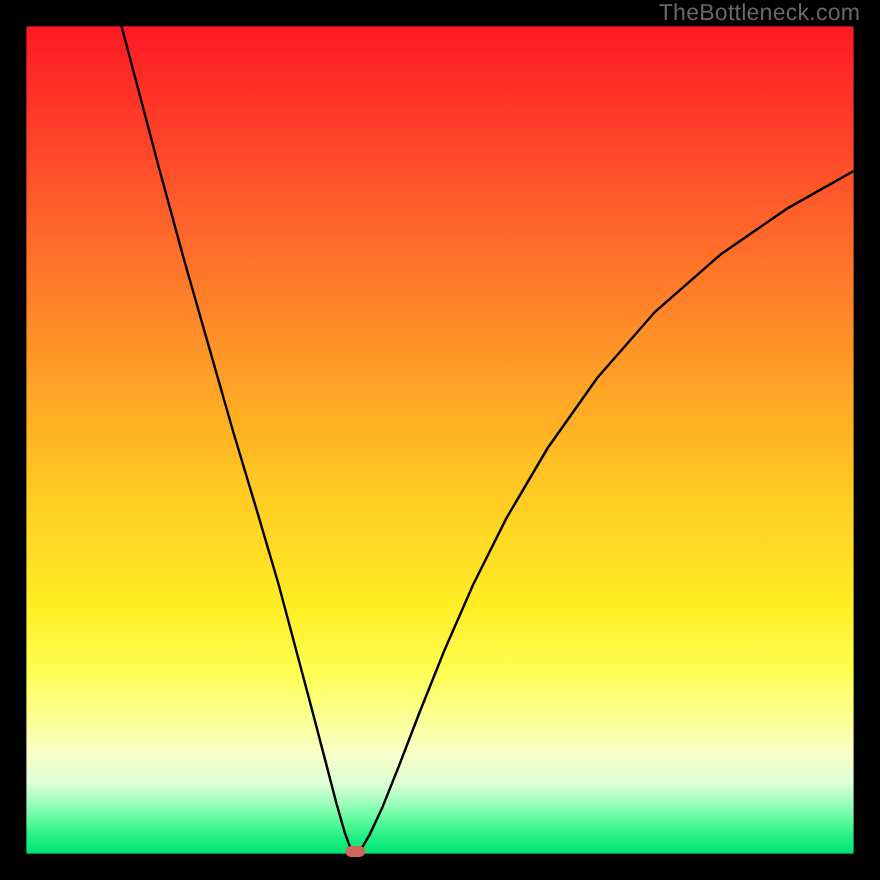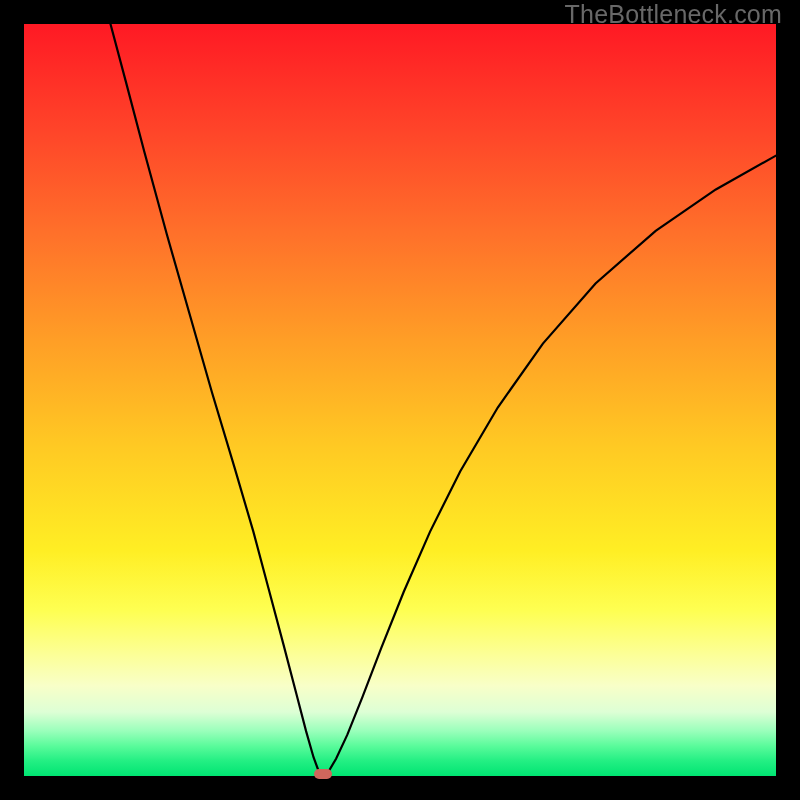--- a/index.html
+++ b/index.html
@@ -8,21 +8,21 @@
     height: 800px;
     background: #000;
     position: relative;
     font-family: Arial, sans-serif;
   }
   .watermark {
     position: absolute;
     top: 0;
     right: 18px;
     color: #686868;
-    font-size: 25px;
+    font-size: 21px;
     font-weight: normal;
     z-index: 10;
     letter-spacing: 0.2px;
   }
   .plot-area {
     position: absolute;
     left: 24px;
     top: 24px;
     width: 752px;
     height: 752px;

